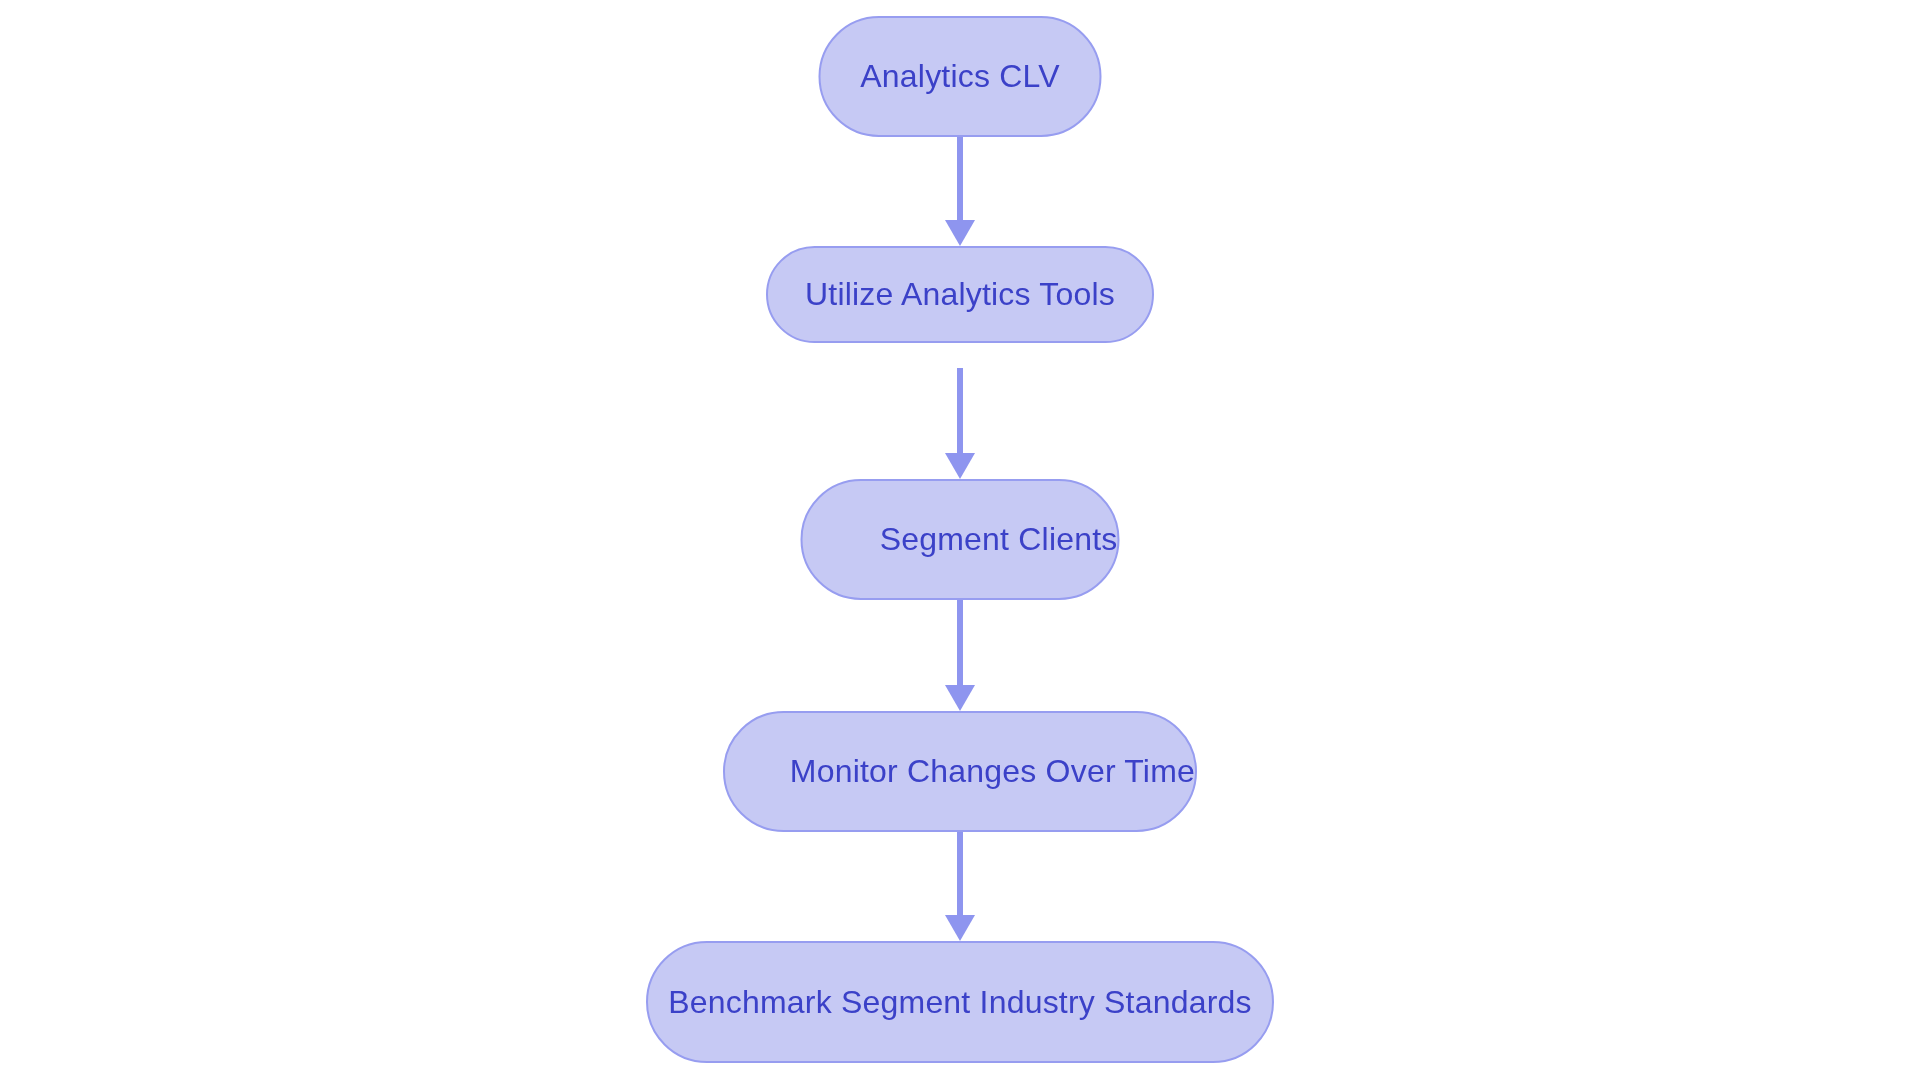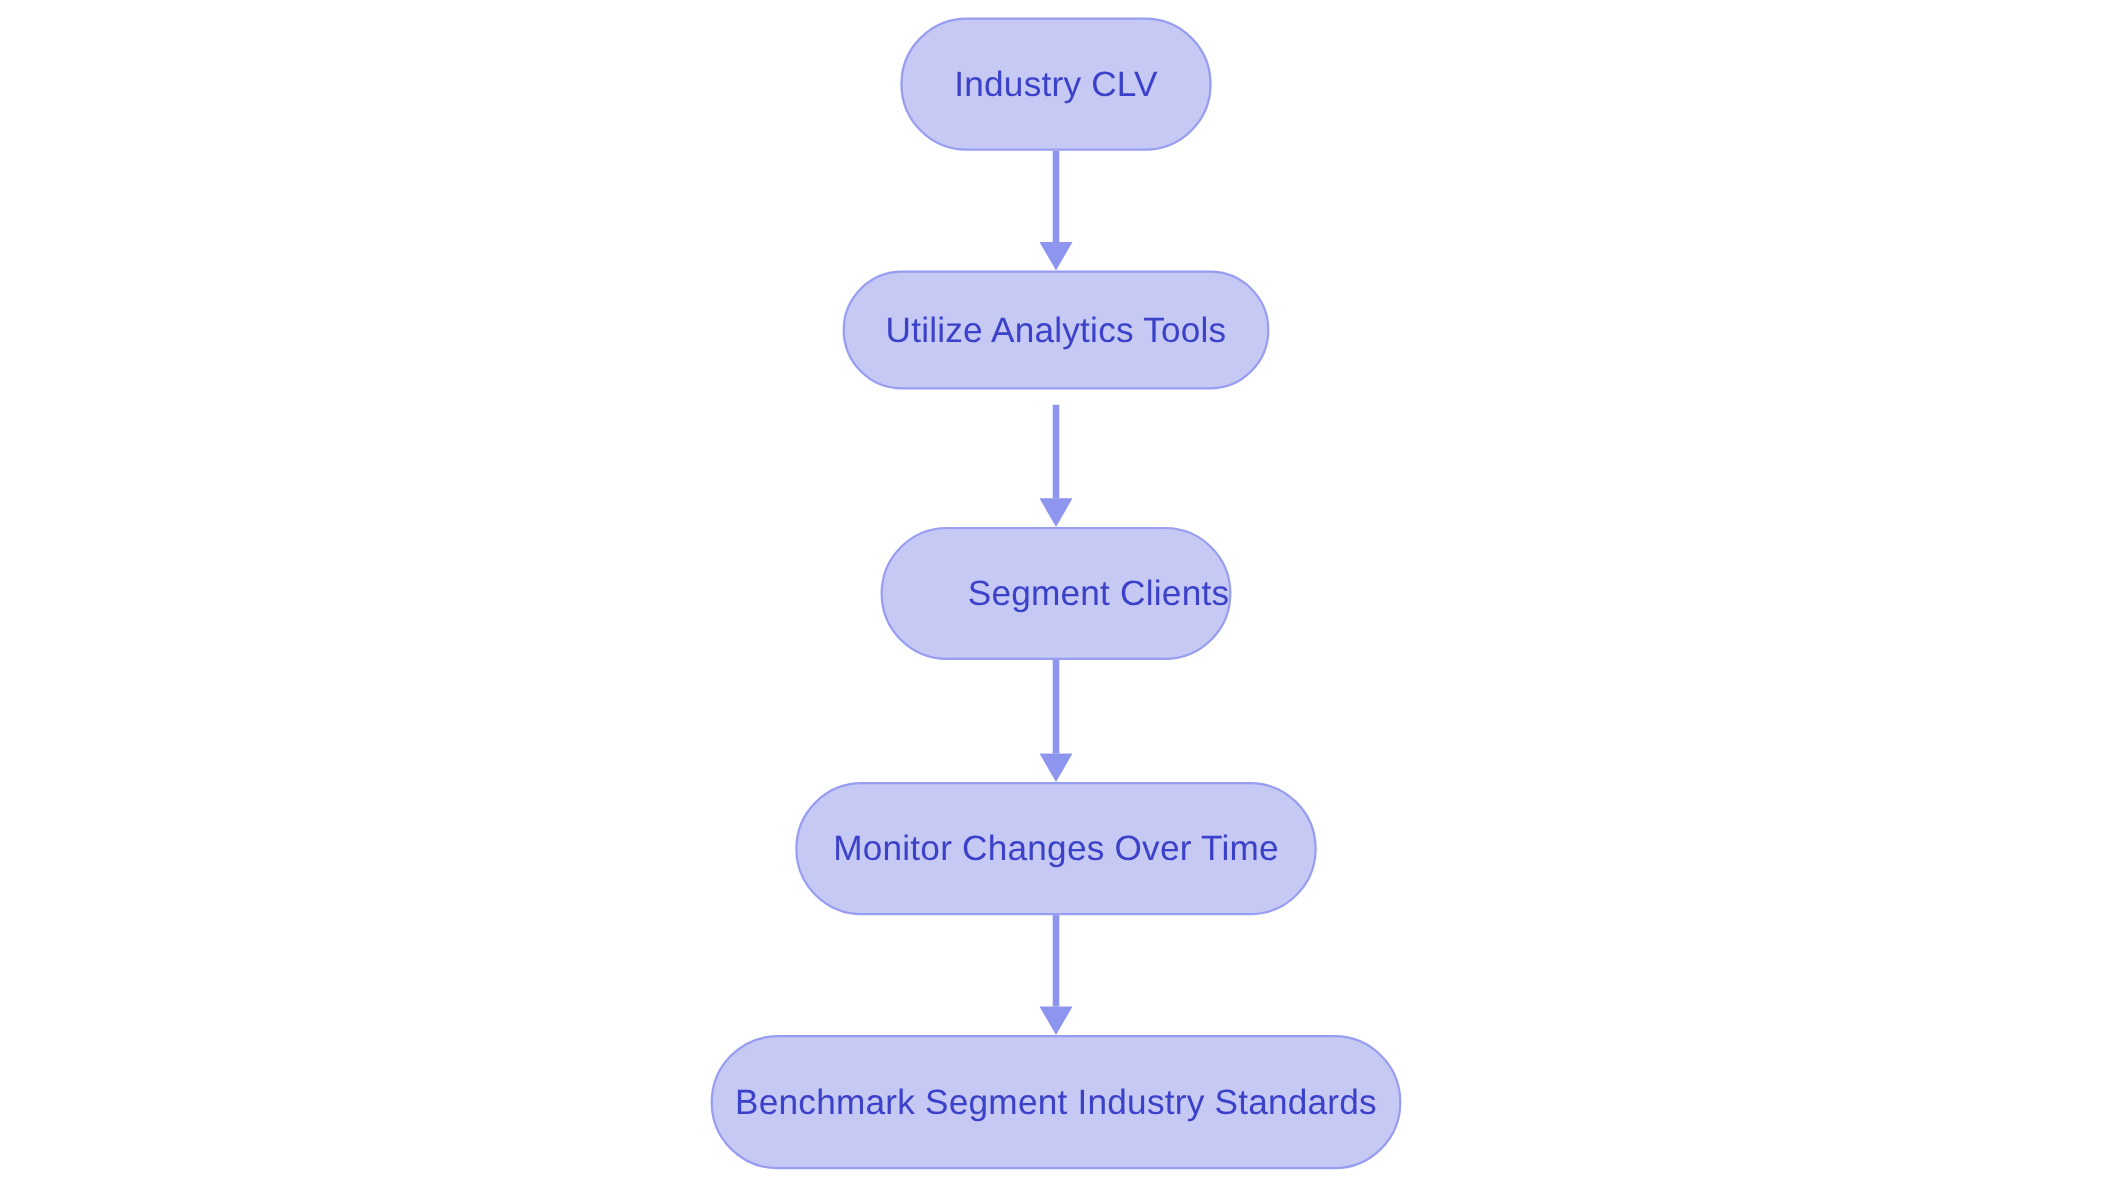--- a/index.html
+++ b/index.html
@@ -29,23 +29,23 @@
   }
   .node-label {
     color: var(--node_text, #3b41c8);
     font-size: 32px;
     font-weight: 500;
     letter-spacing: 0.2px;
     white-space: nowrap;
     text-align: center;
   }
   .n1 { top: 16px;  width: 283px; height: 121px; }
-  .n2 { top: 246px; width: 388px; height: 108px; }
+  .n2 { top: 246px; width: 388px; height: 97px; }
   .n3 { top: 479px; width: 319px; height: 121px; justify-content: flex-end; }
-  .n4 { top: 711px; width: 474px; height: 121px; }
+  .n4 { top: 711px; width: 474px; height: 121px; justify-content: flex-end; }
   .n5 { top: 941px; width: 628px; height: 122px; }
 
   .arrow {
     position: absolute;
     left: 50%;
     transform: translateX(-50%);
     width: 30px;
     display: flex;
     flex-direction: column;
     align-items: center;
@@ -66,21 +66,21 @@
     border-right: 15px solid transparent;
     border-top: 26px solid var(--arrow, #8e95ef);
   }
 </style>
 </head>
 <body>
 
 <div class="canvas">
 
   <div class="node n1">
-    <span class="node-label">Industry CLV</span>
+    <span class="node-label">Analytics CLV</span>
   </div>
 
   <div class="arrow a1">
     <div class="arrow-line"></div>
     <div class="arrow-head"></div>
   </div>
 
   <div class="node n2">
     <span class="node-label">Utilize Analytics Tools</span>
   </div>

